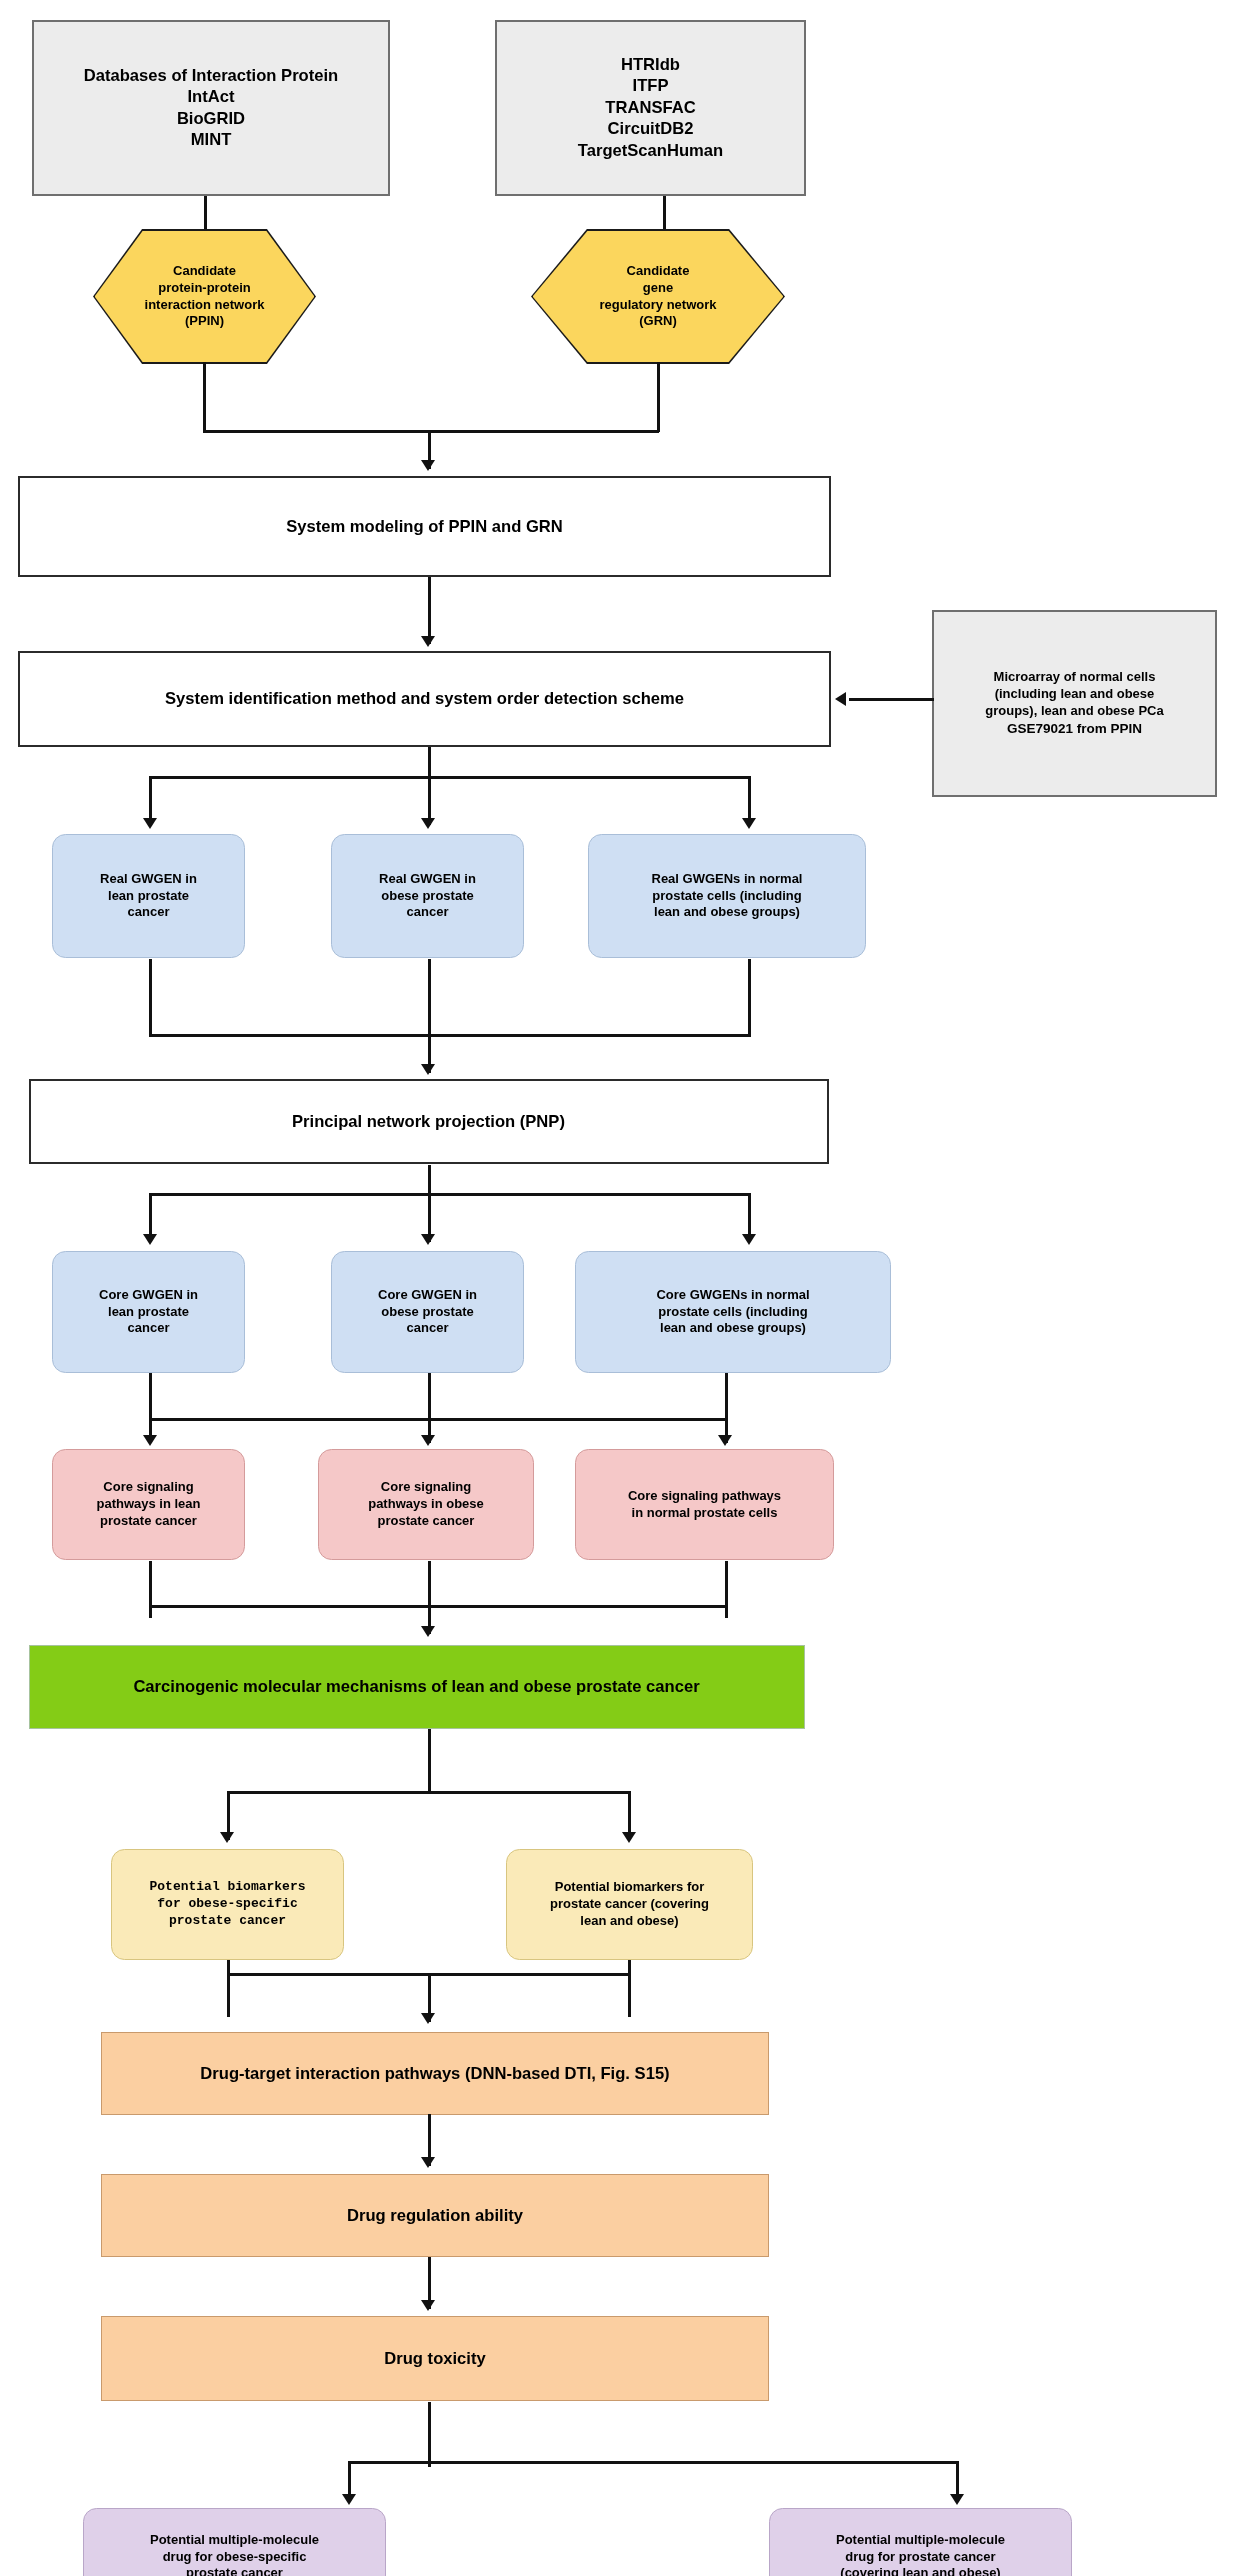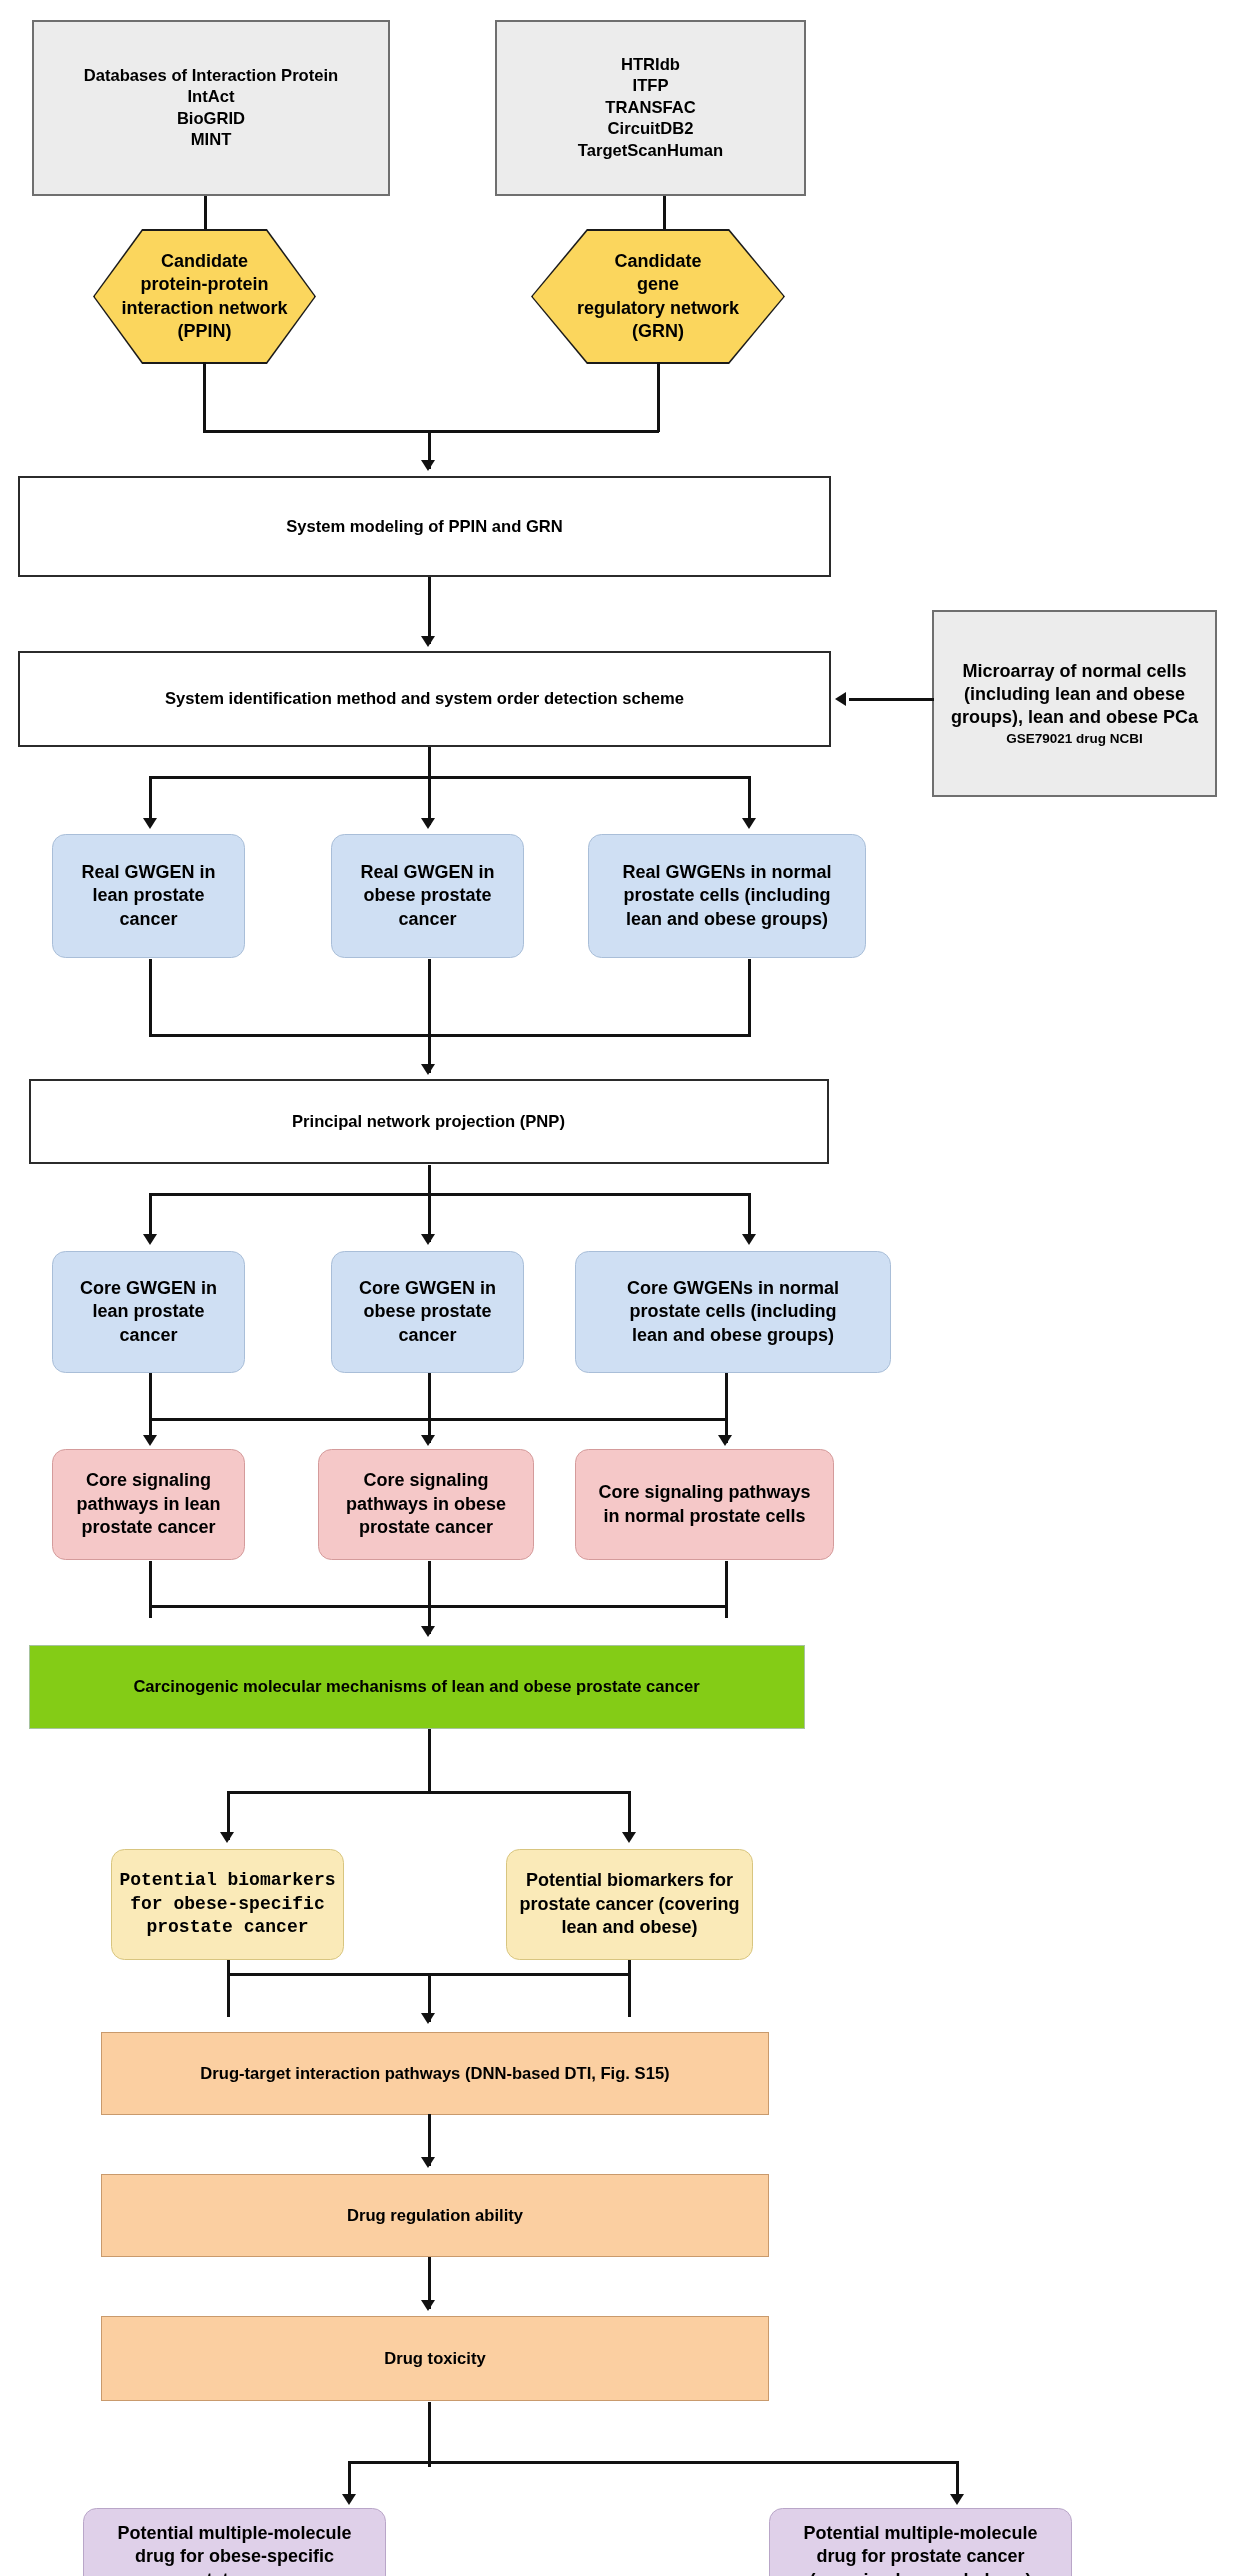--- a/index.html
+++ b/index.html
@@ -77,21 +77,21 @@
     background:#fbcfa1;
     border:1.6px solid #c99a6c;
     font-weight:700;
   }
   .purple{
     background:#dfd0e9;
     border:1.6px solid #b9a6c8;
     border-radius:13.5px;
     font-weight:700;
   }
-  .f30{font-size:18px;}
+  .f30{font-size:13px;}
   .f32{font-size:16.6px;}
   .sub{font-size:13.5px;font-weight:700;}
 
   
   .ln{position:absolute;background:#111111;}
   .vl{width:2.6px;}
   .hl{height:2.6px;}
   .arrow{
     position:absolute;
     width:0;height:0;
@@ -154,21 +154,21 @@
 
   <div class="ln vl" style="left:428px;top:577px;height:67px;"></div>
   <div class="arrow" style="left:421px;top:636px;"></div>
 
   <div class="node plain f32" style="left:18px;top:651px;width:813px;height:96px;">System identification method and system order detection scheme</div>
 
   <div class="node db" style="left:932px;top:610px;width:285px;height:187px;flex-direction:column;">
     <span class="multiline f30" style="white-space:pre-line;">Microarray of normal cells
 (including lean and obese
 groups), lean and obese PCa</span>
-    <span class="multiline sub">GSE79021 drug NCBI</span>
+    <span class="multiline sub">GSE79021 from PPIN</span>
   </div>
 
   <div class="ln hl" style="left:849px;top:698px;width:85px;"></div>
   <div class="arrow-left" style="left:835px;top:692px;"></div>
 
   <div class="ln vl" style="left:428px;top:747px;height:62px;"></div>
   <div class="ln hl" style="left:149px;top:776px;width:602px;"></div>
   <div class="ln vl" style="left:149px;top:776px;height:49px;"></div>
   <div class="ln vl" style="left:428px;top:776px;height:49px;"></div>
   <div class="ln vl" style="left:748px;top:776px;height:49px;"></div>

